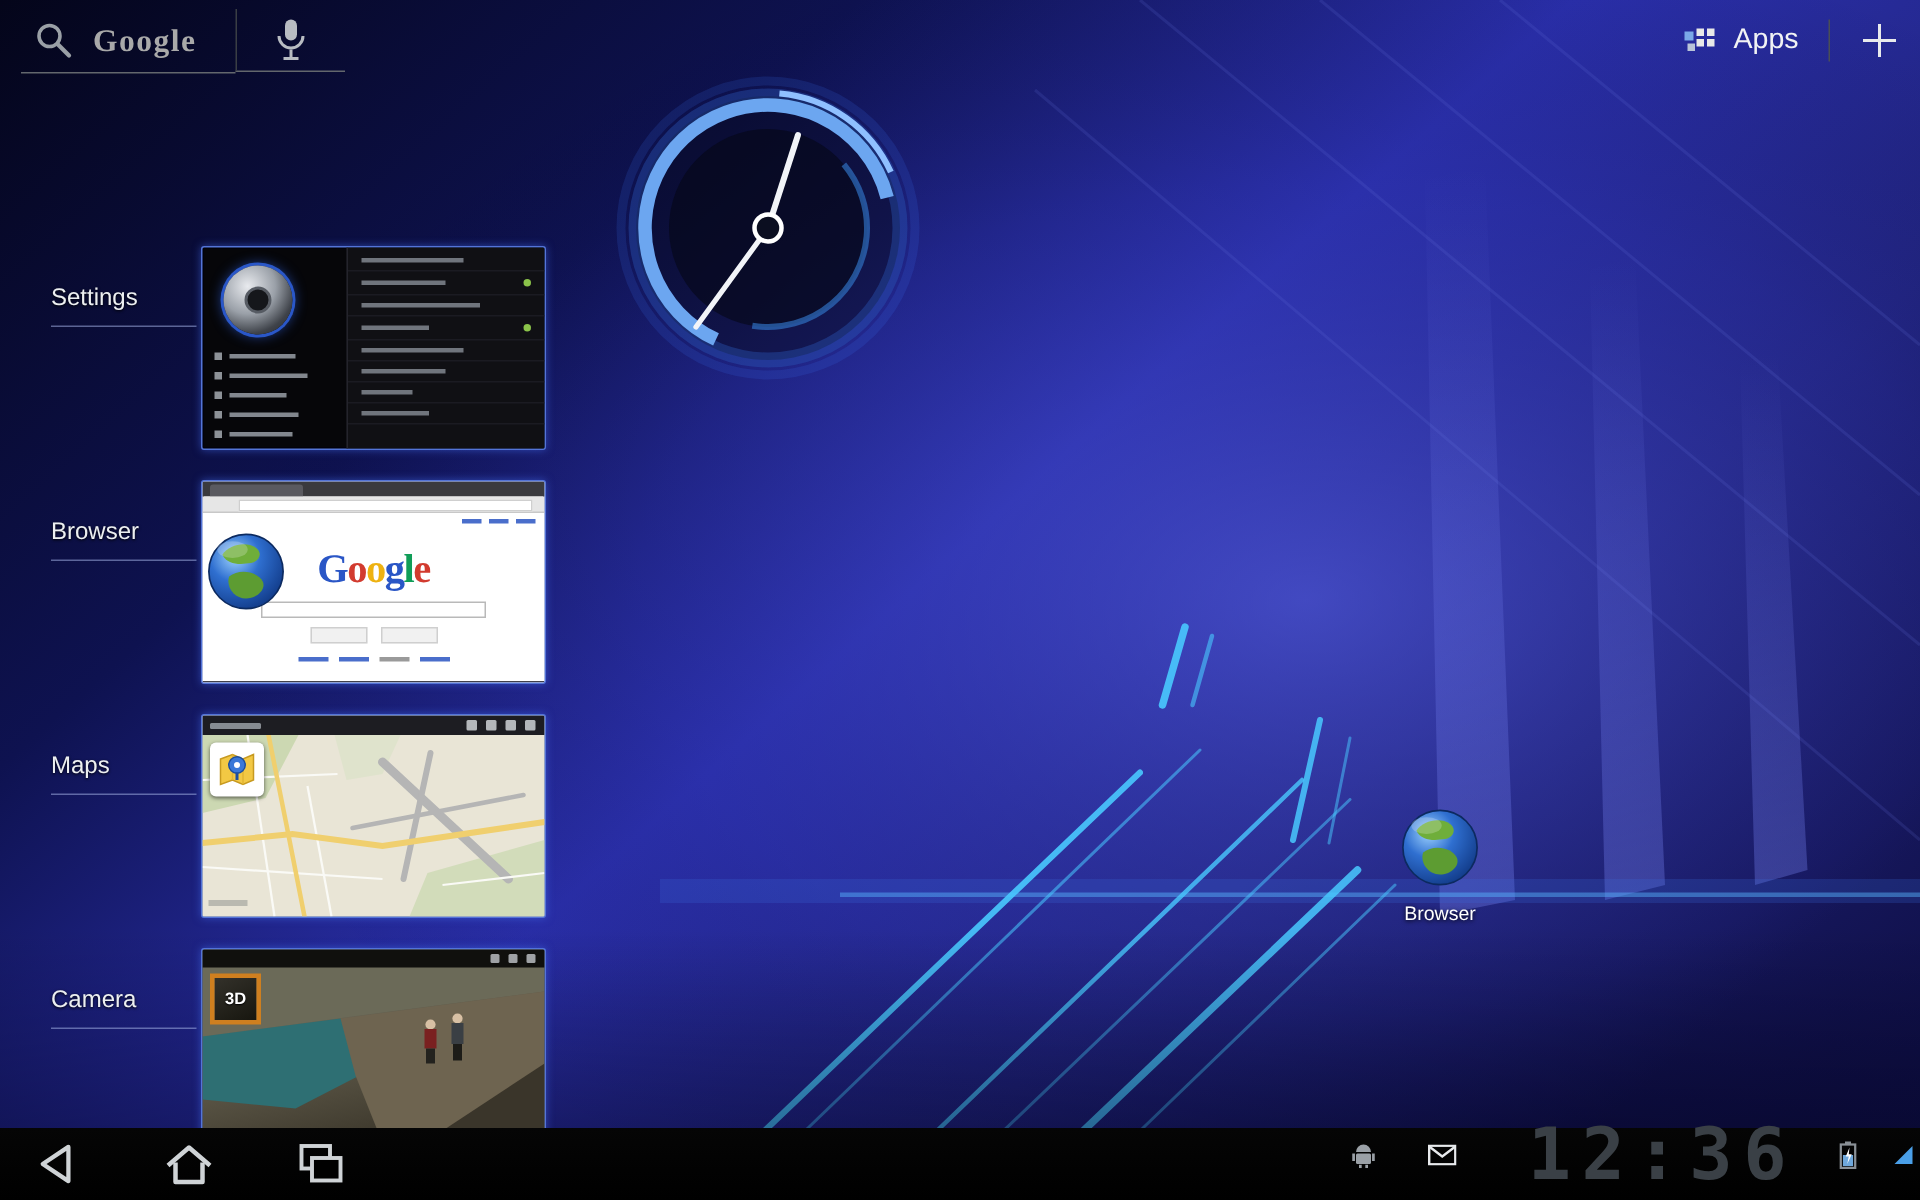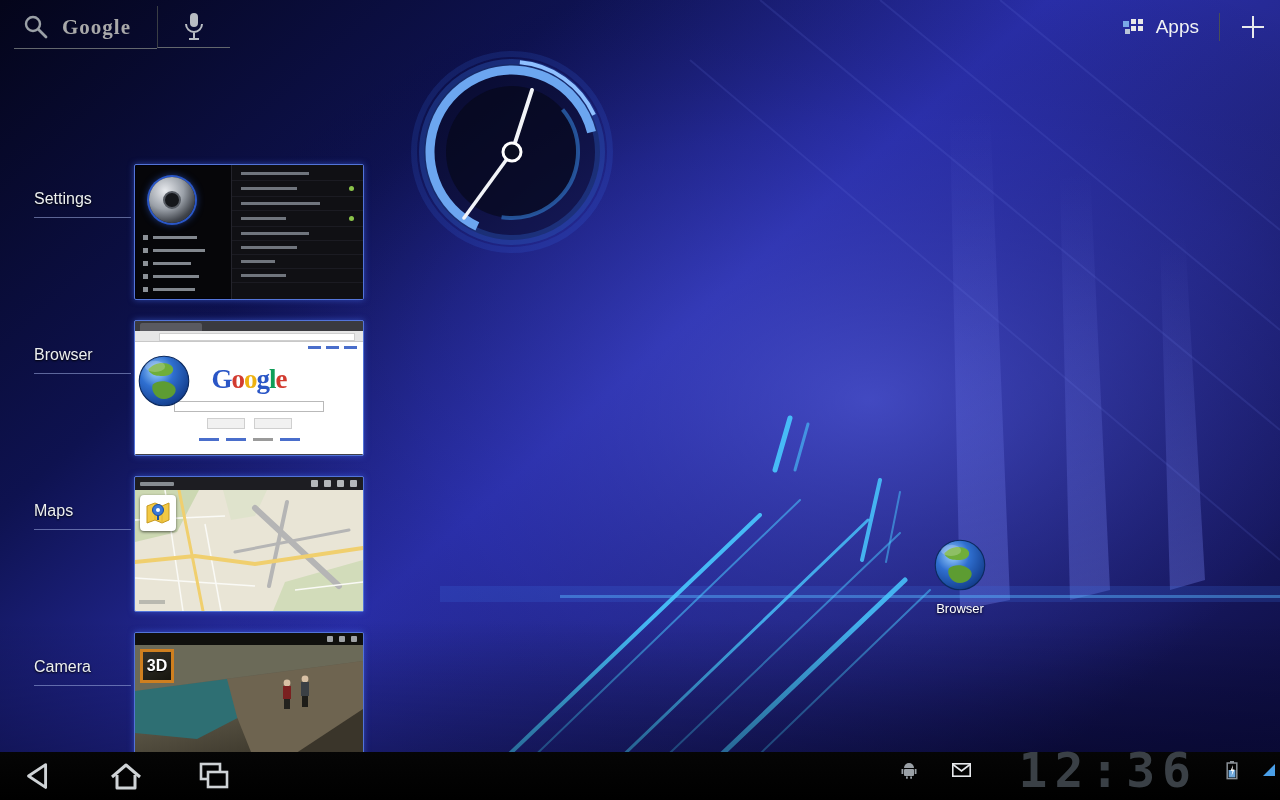--- a/index.html
+++ b/index.html
@@ -85,21 +85,21 @@
 
   
   .gallery-thumb{background:#55513f;}
   .gt-photo{position:absolute;left:0;top:0;}
   .gt-bar{position:absolute;left:0;top:0;right:0;height:12px;background:rgba(0,0,0,.85);display:flex;
     align-items:center;justify-content:flex-end;gap:6px;padding-right:6px;z-index:2;}
   .gt-bar i{width:6px;height:6px;background:#c3c7cc;opacity:.8;display:block;border-radius:1px;}
   .gt-icon{position:absolute;left:5px;top:16px;width:34px;height:34px;z-index:3;
     border:3px solid #cf7f1f;background:linear-gradient(150deg,#33312a,#17160f);box-sizing:border-box;
     display:flex;align-items:center;justify-content:center;}
-  .gt-icon span{color:#fff;font-weight:bold;font-size:16px;text-shadow:0 1px 1px #000;}
+  .gt-icon span{color:#fff;font-weight:bold;font-size:11px;text-shadow:0 1px 1px #000;}
 
   
   .shortcut{position:absolute;top:538px;width:96px;text-align:center;}
   .shortcut .ic{display:block;margin:0 auto;}
   .shortcut-label{display:block;margin-top:9px;color:#fff;font-size:13px;text-shadow:0 1px 3px #000;}
   .sc-browser{left:912px;}
   .sc-camera{left:1040px;}
 
   
   .sysbar{position:absolute;left:0;bottom:0;width:1280px;height:48px;

